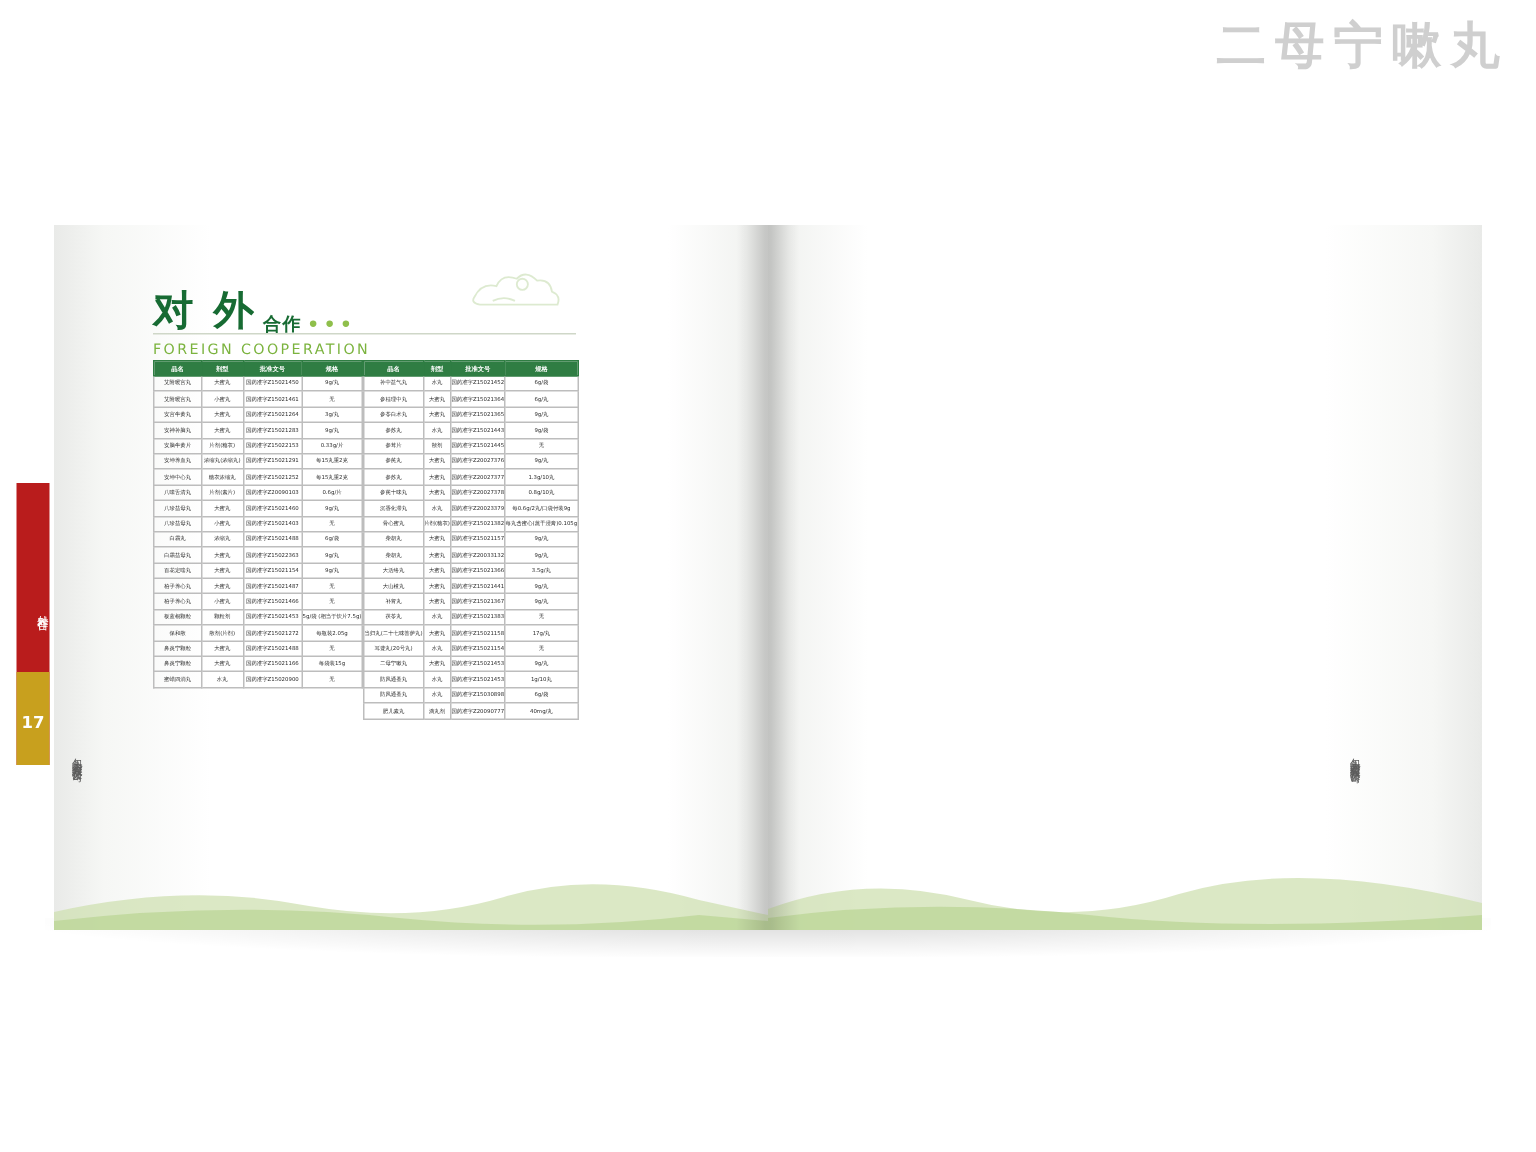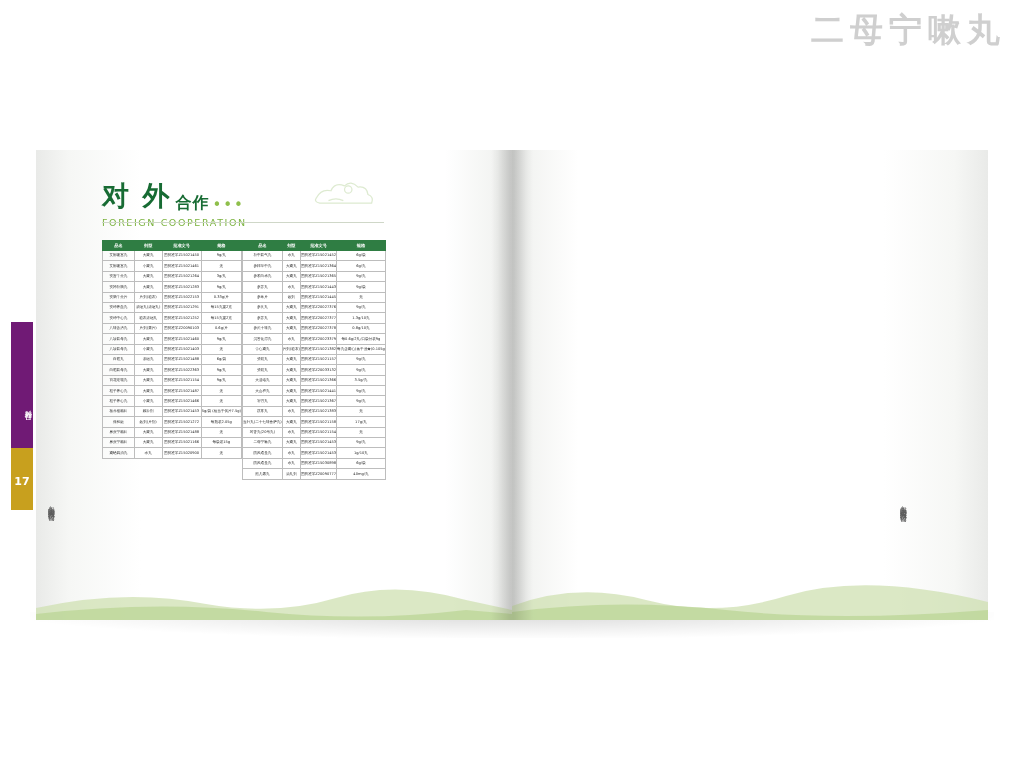--- a/index.html
+++ b/index.html
@@ -66,21 +66,21 @@
     background: linear-gradient(to right, rgba(0,0,0,0.00) 0%, rgba(0,0,0,0.13) 45%, rgba(0,0,0,0.13) 55%, rgba(0,0,0,0.00) 100%);
     pointer-events: none;
     z-index: 6;
   }
 
   
   .tab {
     position: absolute;
     top: 172px;
     width: 22px; height: 188px;
-    background: #701a75;
+    background: #b91c1c;
     color: #fff;
     z-index: 7;
     padding-left: 14px;
   }
   .tab-left  { left: 11px;  }
   .tab-right { left: 919px; }
   .tab .tab-text {
     position: absolute;
     top: 14px; left: 0; width: 22px;
     font-size: 7.5px;
@@ -125,23 +125,24 @@
     position: absolute;
     left: 66px; top: 28px;
   }
   .hdr .h-cn {
     font-size: 27px;
     font-weight: bold;
     color: #176b33;
     letter-spacing: 2px;
     display: inline-block;
     vertical-align: bottom;
+    margin-top: 11px;
   }
   .hdr .h-cn2 {
-    font-size: 16px;
+    font-size: 12px;
     font-weight: bold;
     color: #176b33;
     letter-spacing: 1px;
     display: inline-block;
     vertical-align: bottom;
     margin-left: 4px;
   }
   .hdr .h-dots {
     display: inline-block;
     color: #8fbf4b;

